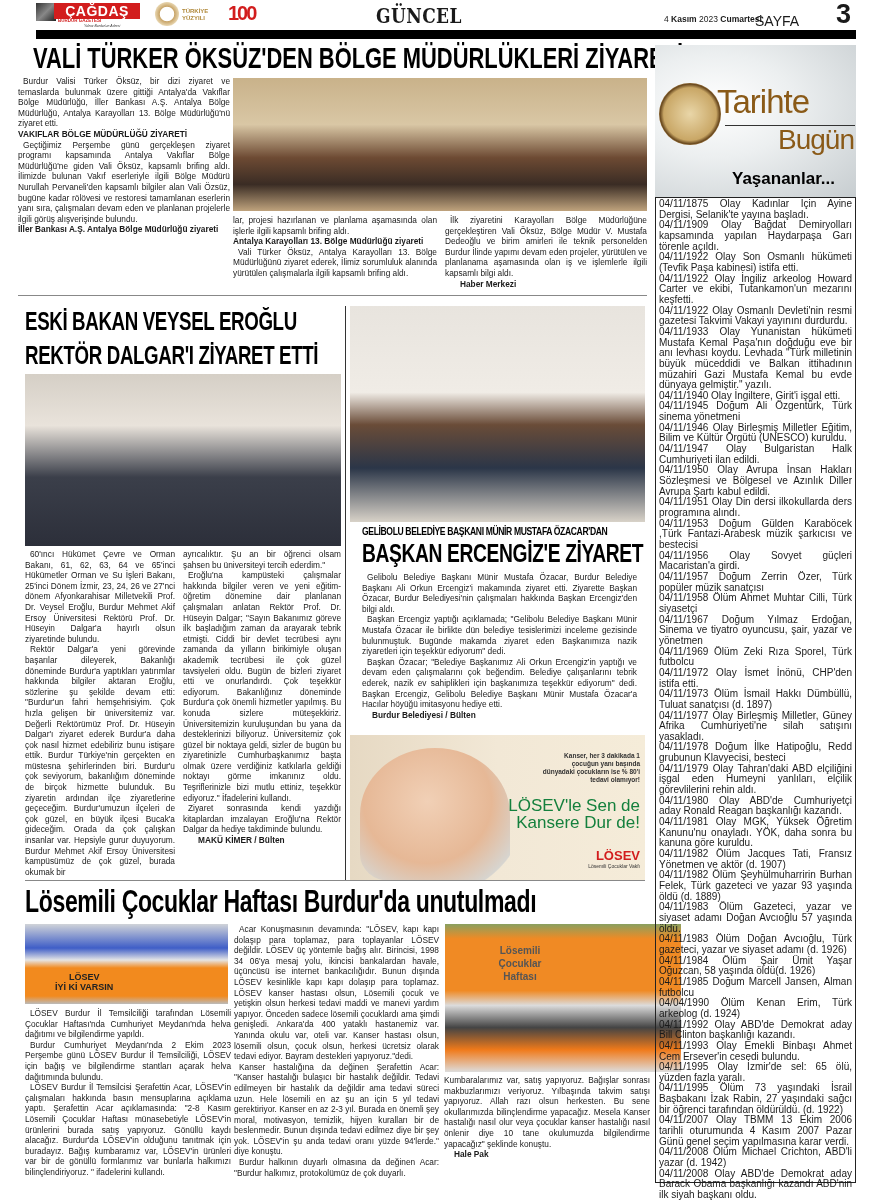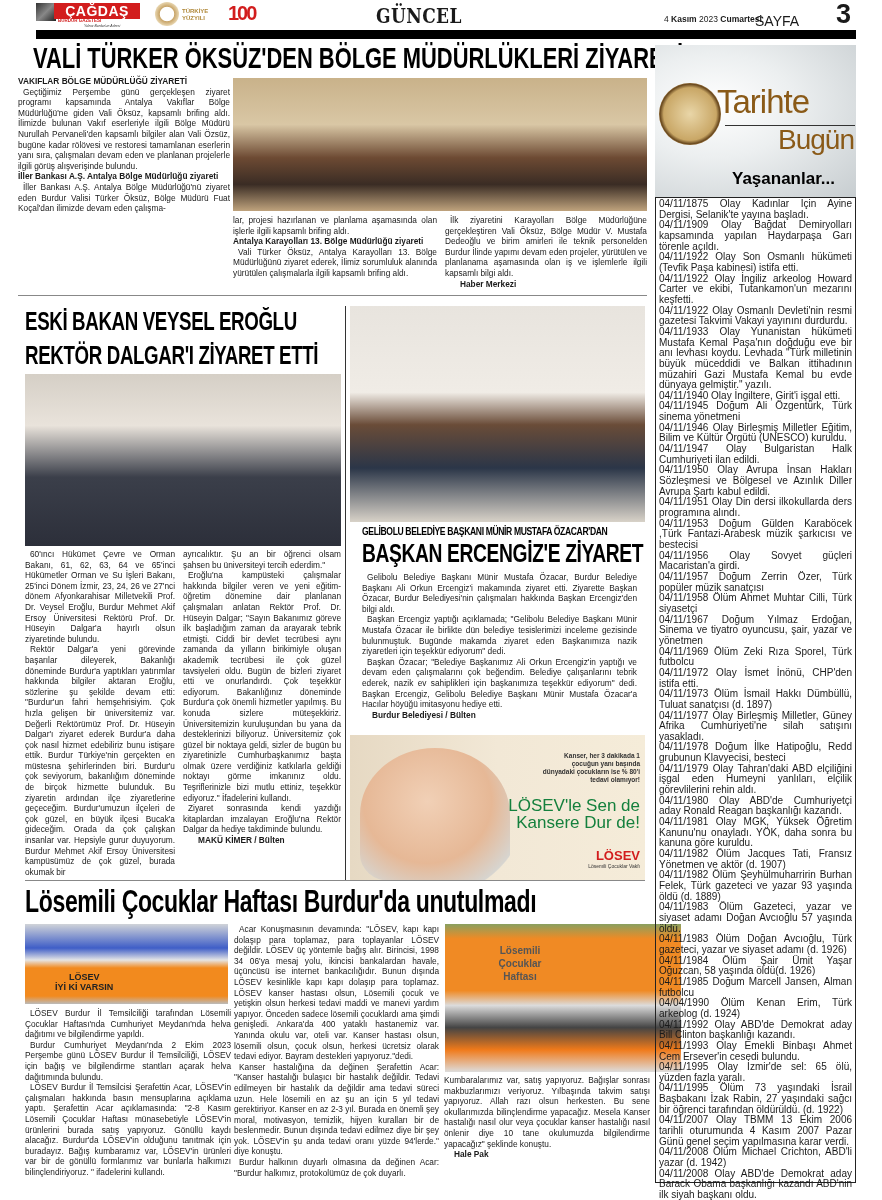--- a/index.html
+++ b/index.html
@@ -95,24 +95,24 @@
   <b>Kasım</b>
   <span>2023</span>
   <b>Cumartesi</b>
 </div>
 <div class="abs" id="page">SAYFA</div>
 <div class="abs" id="pnum">3</div>
 <div class="abs" id="topbar"></div>
 
 <div class="abs hl" id="h1">VALİ TÜRKER ÖKSÜZ'DEN BÖLGE MÜDÜRLÜKLERİ ZİYARETİ</div>
 <div class="abs txt" id="a1c1">
+  <p>Burdur Valisi Türker Öksüz, bir dizi ziyaret ve temaslarda bulunmak üzere gittiği Antalya'da Vakıflar Bölge Müdürlüğü, İller Bankası A.Ş. Antalya Bölge Müdürlüğü, Antalya Karayolları 13. Bölge Müdürlüğü'nü ziyaret etti.</p>
   <p class="sub">VAKIFLAR BÖLGE MÜDÜRLÜĞÜ ZİYARETİ</p>
   <p>Geçtiğimiz Perşembe günü gerçekleşen ziyaret programı kapsamında Antalya Vakıflar Bölge Müdürlüğü'ne giden Vali Öksüz, kapsamlı brifing aldı. İlimizde bulunan Vakıf eserleriyle ilgili Bölge Müdürü Nurullah Pervaneli'den kapsamlı bilgiler alan Vali Özsüz, bugüne kadar rölövesi ve restoresi tamamlanan eserlerin yanı sıra, çalışmaları devam eden ve planlanan projelerle ilgili görüş alışverişinde bulundu.</p>
   <p class="sub">İller Bankası A.Ş. Antalya Bölge Müdürlüğü ziyareti</p>
-  <p>İller Bankası A.Ş. Antalya Bölge Müdürlüğü'nü ziyaret eden Burdur Valisi Türker Öksüz, Bölge Müdürü Fuat Koçal'dan ilimizde devam eden çalışma-</p>
 </div>
 <div class="abs photo" id="a1img"></div>
 <div class="abs txt" id="a1c2">
   <p style="text-indent:0">lar, projesi hazırlanan ve planlama aşamasında olan işlerle ilgili kapsamlı brifing aldı.</p>
   <p class="sub">Antalya Karayolları 13. Bölge Müdürlüğü ziyareti</p>
   <p>Vali Türker Öksüz, Antalya Karayolları 13. Bölge Müdürlüğünü ziyaret ederek, İlimiz sorumluluk alanında yürütülen çalışmalarla ilgili kapsamlı brifing aldı.</p>
 </div>
 <div class="abs txt" id="a1c3">
   <p>İlk ziyaretini Karayolları Bölge Müdürlüğüne gerçekleştiren Vali Öksüz,  Bölge Müdür V. Mustafa Dedeoğlu ve birim amirleri ile teknik personelden Burdur İlinde yapımı devam eden projeler, yürütülen ve planlanama aşamasında olan iş ve işlemlerle ilgili kapsamlı bilgi aldı.</p>
   <p class="sign">Haber Merkezi</p>

